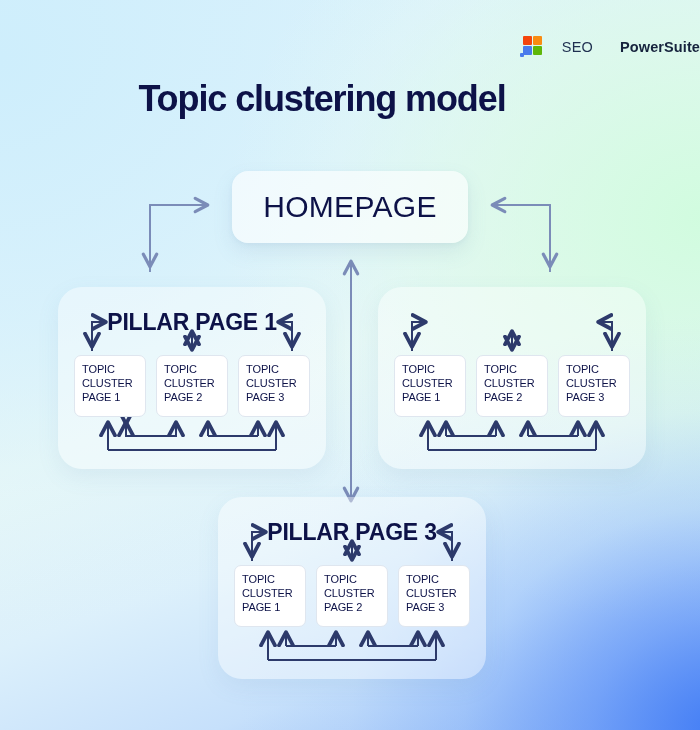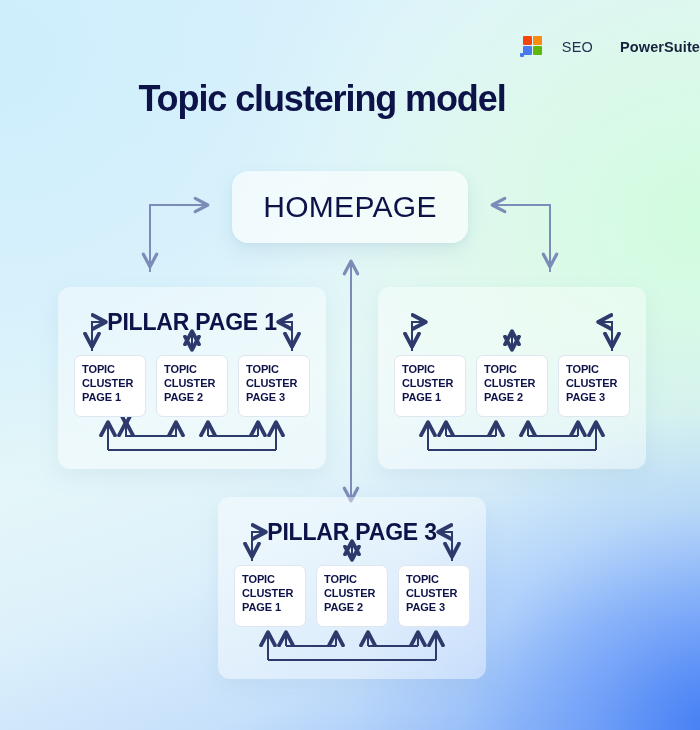--- a/index.html
+++ b/index.html
@@ -60,21 +60,21 @@
     box-shadow: 0 9px 20px rgba(100,140,180,0.13), 0 2px 5px rgba(100,140,180,0.08);
     display: flex; align-items: center; justify-content: center;
   }
   #homepage span {
     font-size: 30px; font-weight: 500; color: #0d1248; letter-spacing: .3px;
   }
 
   
   .pillar-card {
     position: absolute;
-    border-radius: 12px;
+    border-radius: 24px;
     background: rgba(255,255,255,0.40);
     box-shadow: 0 8px 22px rgba(100,140,180,0.10);
   }
   #pillar-card-1 { left: 58px;  top: 287px; width: 268px; height: 182px; }
   #pillar-card-2 { left: 378px; top: 287px; width: 268px; height: 182px; }
   #pillar-card-3 { left: 218px; top: 497px; width: 268px; height: 182px; }
 
   .pillar-title {
     position: absolute; left: 0; top: 22px; width: 100%;
     text-align: center;
@@ -85,21 +85,21 @@
     position: absolute; left: 16px; top: 68px;
     width: 236px; height: 62px;
     display: flex; justify-content: space-between;
   }
   .cluster-box {
     width: 72px; height: 62px;
     background: #ffffff;
     border: 1.3px solid #dfe6ef;
     border-radius: 7px;
     padding: 7px 0 0 7px;
-    font-size: 11px; font-weight: bold; line-height: 1.25;
+    font-size: 11px; font-weight: normal; line-height: 1.25;
     color: #0d1248; letter-spacing: -.1px;
   }
 
   .svg-layer { position: absolute; left: 0; top: 0; pointer-events: none; }
 
   
   #global-arrows { position: absolute; left: 0; top: 0; width: 700px; height: 730px; }
 </style>
 </head>
 <body>

